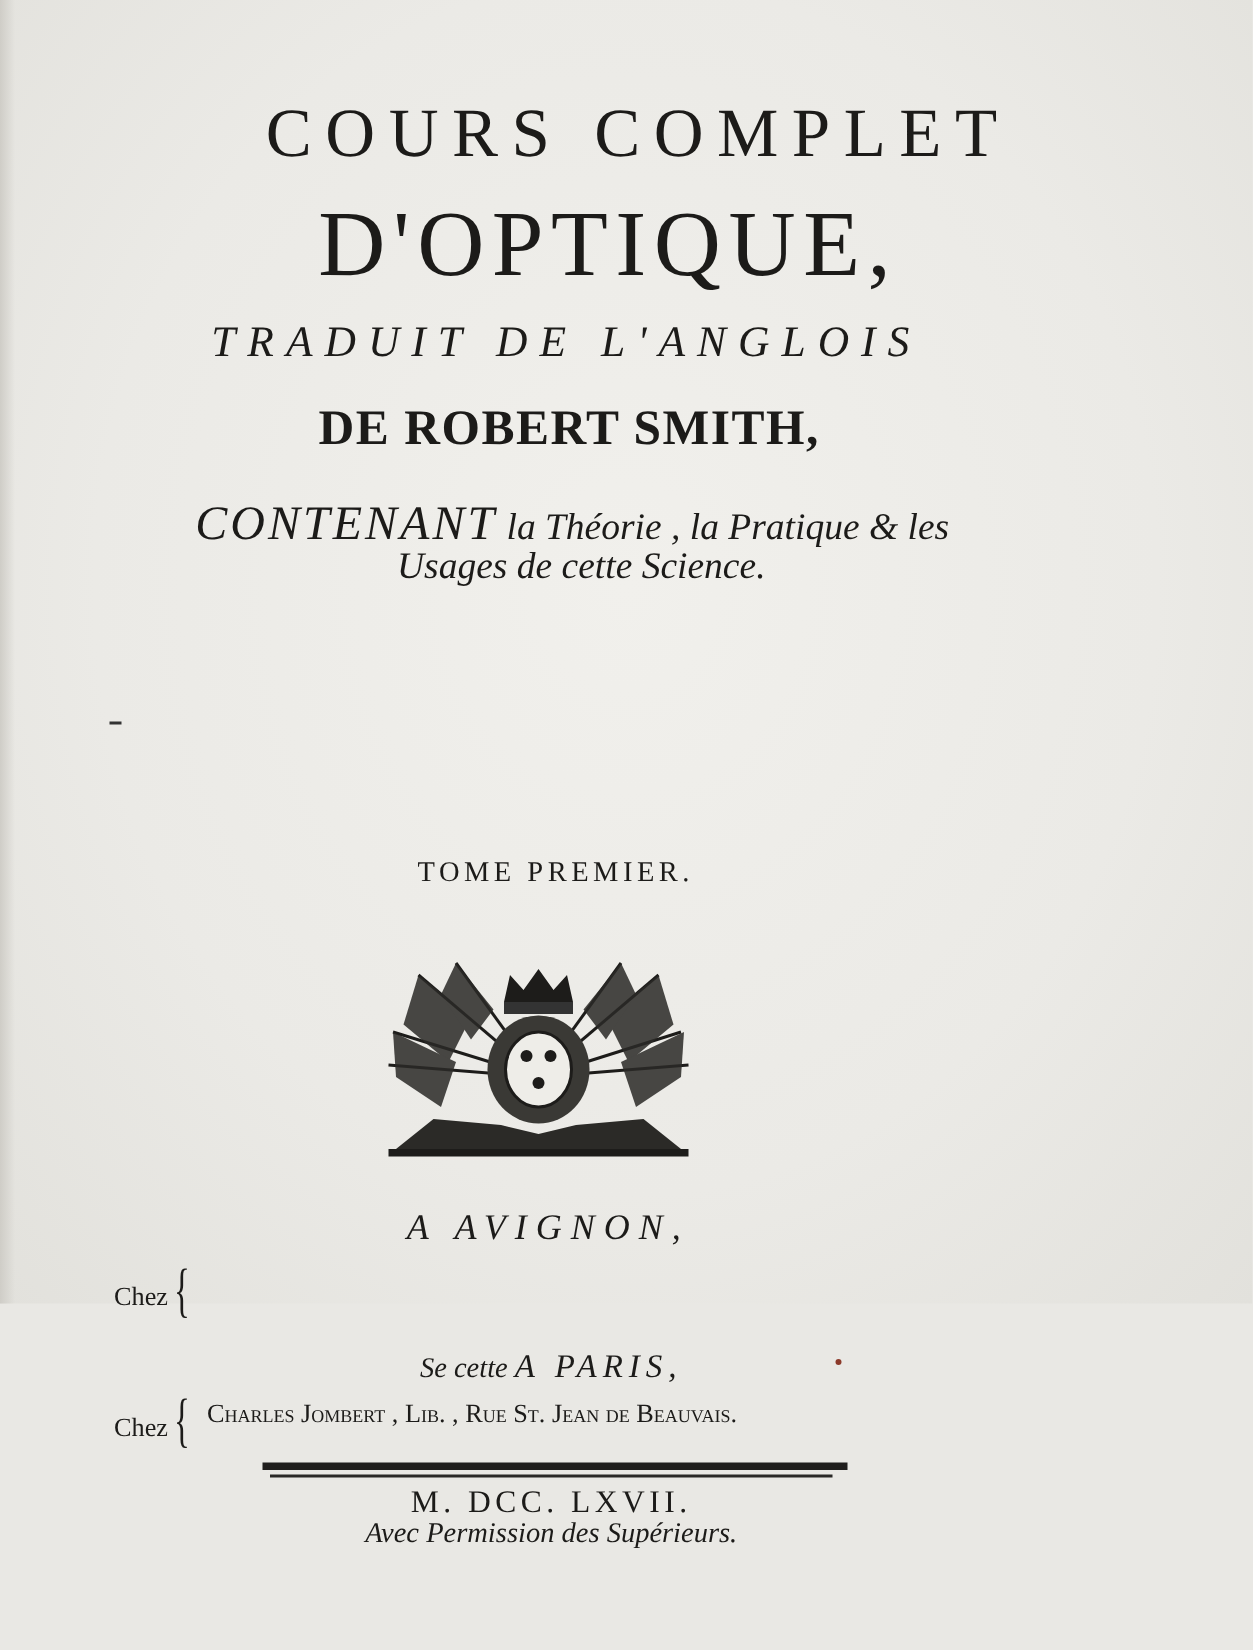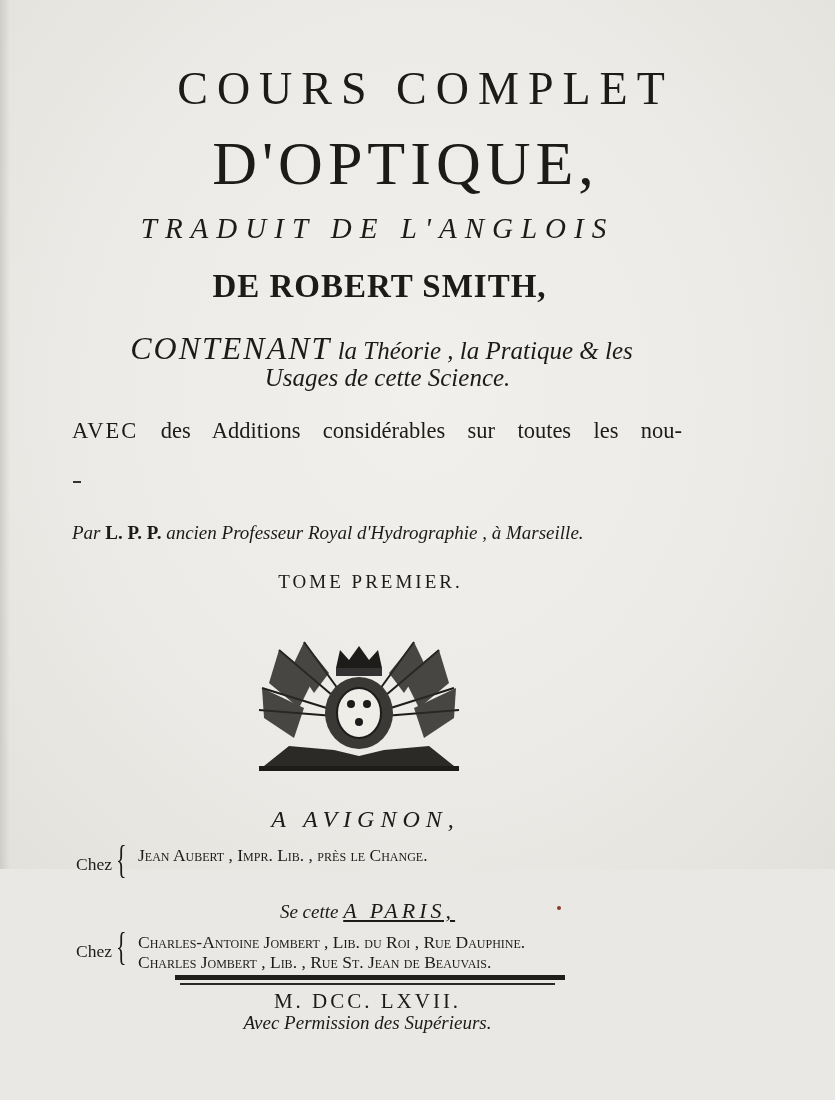--- a/index.html
+++ b/index.html
@@ -37,21 +37,21 @@
   .emblem { position: absolute; left: 254px; top: 638px; width: 210px; height: 140px; }
   .city { top: 806px; font-size: 24px; font-style: italic; letter-spacing: 6px; left: -52px; }
   .chez-block { position: absolute; left: 72px; font-size: 17.5px; }
   .chez-block .chez { position: absolute; left: 4px; top: 9px; }
   .chez-block .brace { position: absolute; left: 44px; top: -5px; font-size: 40px; line-height: 40px; transform: scaleX(0.55); transform-origin: left; }
   .chez-block .rows { position: absolute; left: 66px; top: 0; white-space: nowrap; line-height: 20px; }
   .sc { font-variant: small-caps; }
   .cb1 { top: 845px; }
   .cb2 { top: 932px; }
   .paris { top: 898px; font-size: 19px; font-style: italic; left: -50px; }
-  .paris .big { font-size: 22px; letter-spacing: 4px; text-decoration: underline; }
+  .paris .big { font-size: 22px; letter-spacing: 4px; }
   .rule1 { position: absolute; left: 175px; top: 975px; width: 390px; height: 5px; background: #1f1e1c; }
   .rule2 { position: absolute; left: 180px; top: 983px; width: 375px; height: 2px; background: #2a2927; }
   .date { top: 989px; font-size: 21px; letter-spacing: 3px; left: -50px; }
   .perm { top: 1012px; font-size: 19px; font-style: italic; left: -50px; }
   .speck { position: absolute; width: 4px; height: 4px; border-radius: 50%; background: #8c3a2a; }
 </style>
 </head>
 <body>
 
 <div class="page">
@@ -61,29 +61,23 @@
   <div class="line t3">TRADUIT DE L'ANGLOIS</div>
   <div class="line t4">DE ROBERT SMITH,</div>
 
   <div class="line t5">
     <span class="caps">CONTENANT</span>
     <span>la Théorie , la Pratique &amp; les</span>
   </div>
   <div class="line t6">Usages de cette Science.</div>
 
   <div class="para">
-    <span class="first"><span class="av">AVEC</span> <span>des Additions considérables sur toutes les nou-</span></span>
   </div>
   <div class="dash"></div>
 
-  <div class="author">
-    <span>Par</span>
-    <b>L. P. P.</b>
-    <span>ancien Professeur Royal d'Hydrographie , à Marseille.</span>
-  </div>
 
   <div class="line tome">TOME PREMIER.</div>
 
   <svg class="emblem" viewBox="0 0 210 140">
     <g stroke="#1d1c1a" fill="none" stroke-width="2">
       <line x1="105" y1="80" x2="25" y2="12"></line>
         <line x1="105" y1="80" x2="50" y2="4"></line>
       <line x1="105" y1="80" x2="8" y2="50"></line>
         <line x1="105" y1="80" x2="5" y2="72"></line>
       <line x1="105" y1="80" x2="185" y2="12"></line>
@@ -111,35 +105,33 @@
     <path d="M10 128 L35 108 L80 112 L105 118 L130 112 L175 108 L200 128 Z" fill="#2b2a27"></path>
     <rect x="5" y="128" width="200" height="5" fill="#1d1c1a"></rect>
   </svg>
 
   <div class="line city">A AVIGNON,</div>
 
   <div class="chez-block cb1">
     <span class="chez">Chez</span>
     <span class="brace">{</span>
     <div class="rows">
-      <div class="sc">Jean Aubert , Impr. Lib. , près le Change.</div>
     </div>
   </div>
 
   <div class="line paris">
     <span>Se cette</span>
     <span class="big">A PARIS,</span>
   </div>
   <div class="speck" style="left:557px; top:906px;"></div>
 
   <div class="chez-block cb2">
     <span class="chez">Chez</span>
     <span class="brace">{</span>
     <div class="rows">
-      <div class="sc">Charles-Antoine Jombert , Lib. du Roi , Rue Dauphine.</div>
       <div class="sc">Charles Jombert , Lib. , Rue St. Jean de Beauvais.</div>
     </div>
   </div>
 
   <div class="rule1"></div>
   <div class="rule2"></div>
 
   <div class="line date">M. DCC. LXVII.</div>
   <div class="line perm">Avec Permission des Supérieurs.</div>
 </div>

